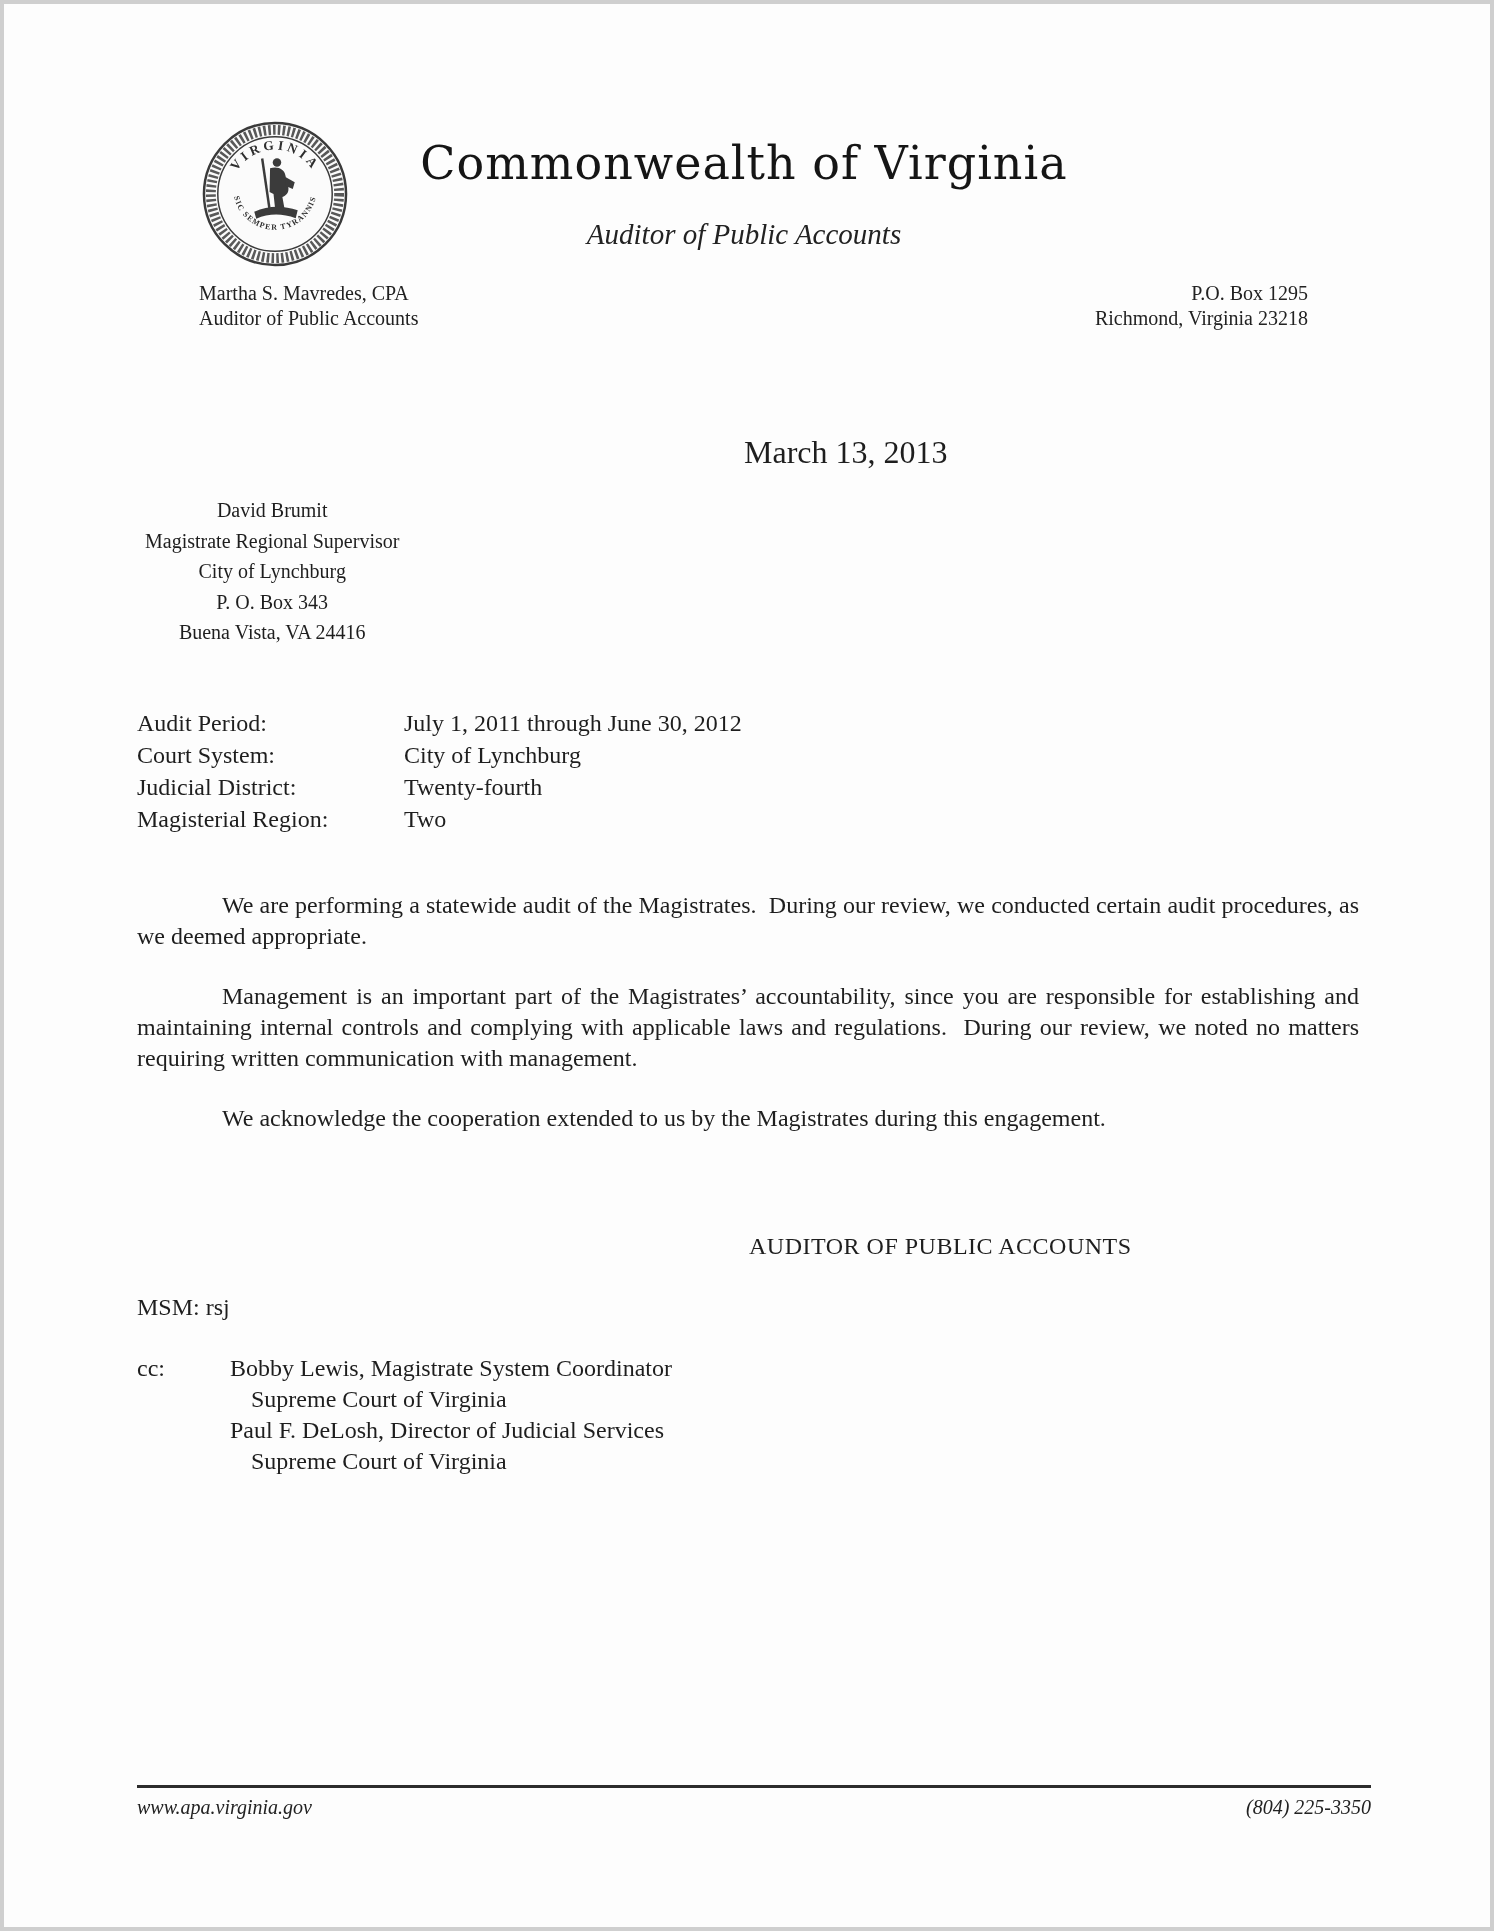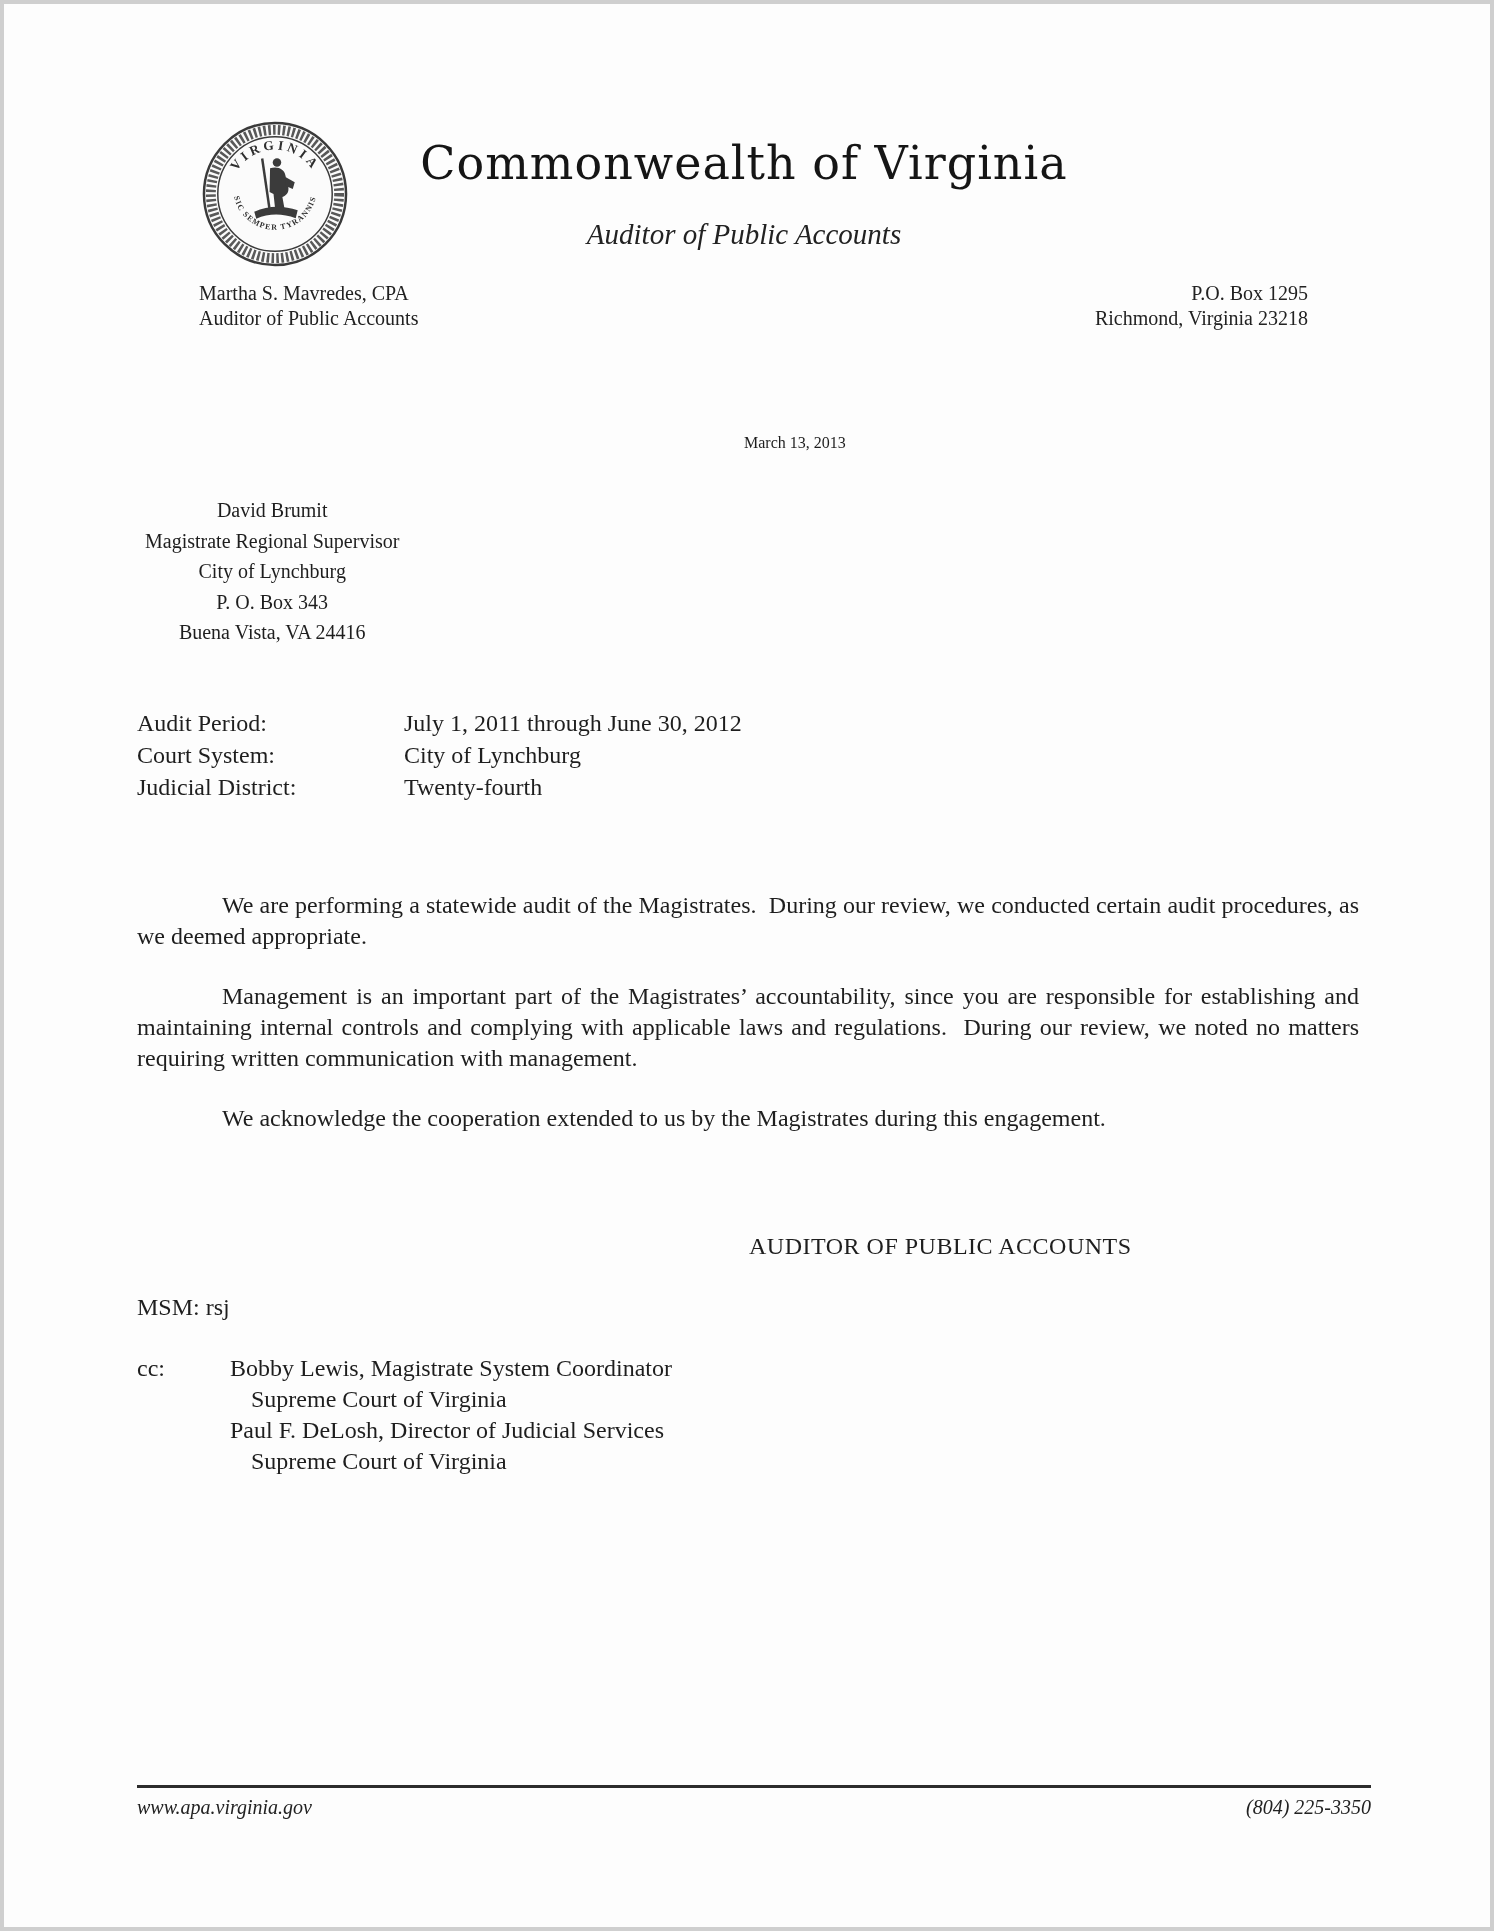--- a/index.html
+++ b/index.html
@@ -35,21 +35,21 @@
   .lh-official {
     position:absolute; left:195px; top:277px;
     font-size:20px; line-height:24.5px; color:#222;
   }
   .lh-address {
     position:absolute; right:182px; top:277px;
     text-align:right;
     font-size:20px; line-height:24.5px; color:#222;
   }
   
-  .date { position:absolute; left:740px; top:430px; font-size:16px; }
+  .date { position:absolute; left:740px; top:430px; font-size:32px; }
   .recipient { position:absolute; left:141px; top:491px; font-size:20px; line-height:30.6px;text-align:center; }
   .audit-info { position:absolute; left:133px; top:703px; font-size:24px; line-height:32px; }
   .audit-row { display:flex; }
   .audit-label { width:267px; }
   .body-text {
     position:absolute; left:133px; top:886px; width:1222px;
     font-size:24px; line-height:31px;
     text-align:justify;
   }
   .body-text p { margin:0 0 29px 0; text-indent:85px; white-space:pre-wrap; }
@@ -130,20 +130,24 @@
       <div>July 1, 2011 through June 30, 2012</div>
     </div>
     <div class="audit-row">
       <div class="audit-label">Court System:</div>
       <div>City of Lynchburg</div>
     </div>
     <div class="audit-row">
       <div class="audit-label">Judicial District:</div>
       <div>Twenty-fourth</div>
     </div>
+    <div class="audit-row">
+      <div class="audit-label">Magisterial Region:</div>
+      <div>Two</div>
+    </div>
   </div>
 
   <div class="body-text">
     <p>We are performing a statewide audit of the Magistrates.  During our review, we conducted certain audit procedures, as we deemed appropriate.</p>
     <p>Management is an important part of the Magistrates’ accountability, since you are responsible for establishing and maintaining internal controls and complying with applicable laws and regulations.  During our review, we noted no matters requiring written communication with management.</p>
     <p>We acknowledge the cooperation extended to us by the Magistrates during this engagement.</p>
   </div>
 
   <div class="signature">AUDITOR OF PUBLIC ACCOUNTS</div>
 

